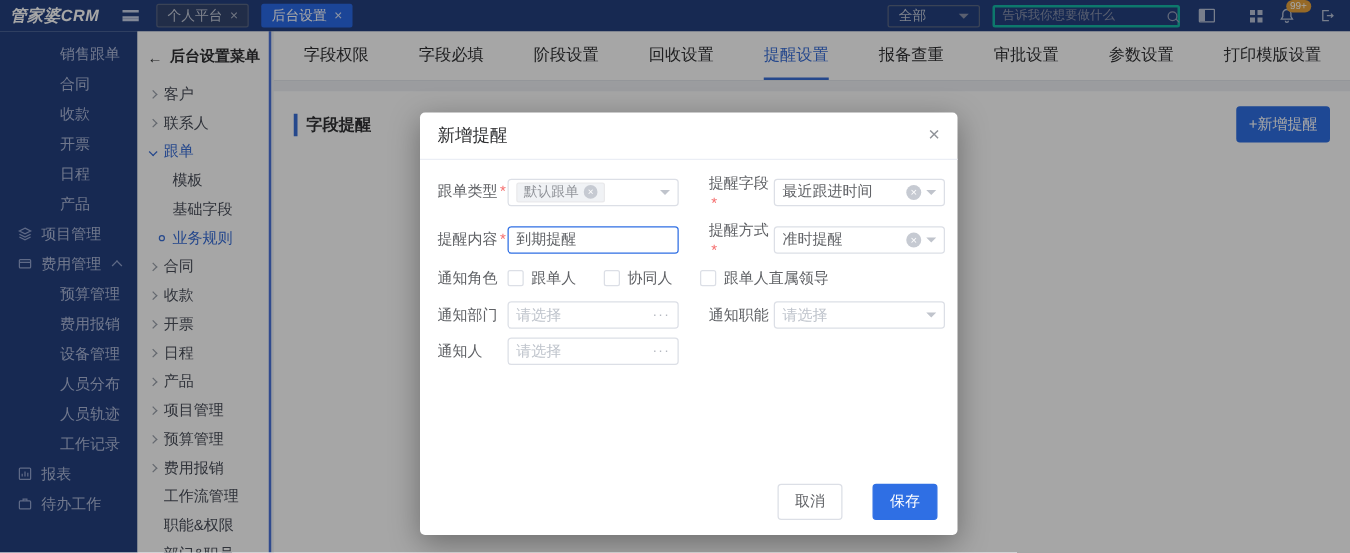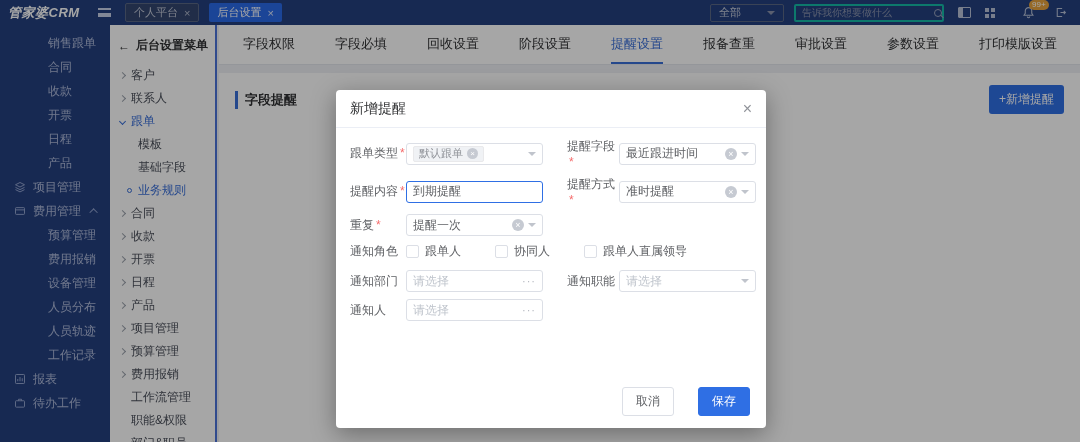--- a/index.html
+++ b/index.html
@@ -16,21 +16,21 @@
   .wtab .x { font-size:11px; opacity:.85; }
   .tb-spacer { flex:1; }
   .scope { height:18px; border:1px solid #5a6785; border-radius:2px; color:#c5cbd9; font-size:11px; display:flex; align-items:center; gap:26px; padding:0 8px; margin-right:10px; cursor:pointer; }
   .caret-dn { width:0; height:0; border-left:4px solid transparent; border-right:4px solid transparent; border-top:4px solid #8a93ad; }
   .searchbox { width:150px; height:18px; border:2px solid #14b8a6; border-radius:2px; display:flex; align-items:center; padding:0 6px; margin-right:14px; }
   .searchbox input { flex:1; background:transparent; border:none; outline:none; font-size:10px; color:#c5cbd9; }
   .searchbox input::placeholder { color:#8a93ad; }
   .mag { width:8px; height:8px; border:1px solid #9aa3bd; border-radius:50%; position:relative; flex:0 0 auto; }
   .mag::after { content:""; position:absolute; width:4px; height:1px; background:#9aa3bd; right:-3px; bottom:-1px; transform:rotate(45deg); }
   .tb-icons { display:flex; align-items:center; gap:18px; padding-right:12px; }
-  .tbi { position:relative; width:14px; height:14px; display:flex; align-items:center; justify-content:flex-start; cursor:pointer; }
+  .tbi { position:relative; width:14px; height:14px; display:flex; align-items:center; justify-content:flex-end; cursor:pointer; }
   .ic-panel { width:13px; height:11px; border:1px solid #b9c2d8; border-radius:1px; position:relative; }
   .ic-panel::after { content:""; position:absolute; left:0; top:0; bottom:0; width:4px; background:#b9c2d8; }
   .ic-grid { width:4px; height:4px; background:#b9c2d8; box-shadow:6px 0 #b9c2d8, 0 6px #b9c2d8, 6px 6px #b9c2d8; margin:-5px 0 0 -5px; }
   .badge { position:absolute; top:-6px; left:7px; background:#e6a23c; color:#fff; font-size:8px; line-height:10px; padding:0 3px; border-radius:6px; white-space:nowrap; }
 
   
   .sidebar { position:absolute; left:0; top:25px; bottom:0; width:110px; background:#24407f; color:#aeb9d9; font-size:12px; padding-top:6px; z-index:1; }
   .sb-item { height:24px; display:flex; align-items:center; cursor:pointer; }
   .sb-item.sub { padding-left:48px; }
   .sb-item.grp { padding-left:14px; gap:7px; }
@@ -79,21 +79,21 @@
   .ctl input { border:none; outline:none; width:100%; font-size:12px; color:#606266; background:transparent; }
   .ctl .ph { color:#bfc4cc; }
   .ctl .grow { flex:1; }
   .clear-ic { width:12px; height:12px; border-radius:50%; background:#c6cad2; color:#fff; font-size:9px; line-height:12px; text-align:center; flex:0 0 auto; }
   .clear-ic::before { content:"×"; }
   .ctl .caret-dn { border-top-color:#c0c4cc; flex:0 0 auto; }
   .dots { color:#b4b8c0; font-size:11px; letter-spacing:1px; flex:0 0 auto; }
   .dots::before { content:"···"; }
   .tagchip { background:#f0f2f5; border:1px solid #e9e9eb; border-radius:2px; color:#909399; font-size:11px; height:16px; display:flex; align-items:center; gap:4px; padding:0 5px; }
   .tagchip .clear-ic { width:11px; height:11px; line-height:11px; font-size:8px; }
-  .cbgroup { display:flex; align-items:center; gap:34px; }
+  .cbgroup { display:flex; align-items:center; gap:22px; }
   .cb { display:flex; align-items:center; gap:6px; font-size:12px; color:#606266; cursor:pointer; }
   .cbx { width:13px; height:13px; border:1px solid #dcdfe6; border-radius:2px; background:#fff; flex:0 0 auto; }
   .m-row.cbrow { margin:6px 0 10px; }
   .m-foot { position:absolute; right:16px; bottom:12px; display:flex; gap:24px; }
   .btn { font-size:12px; border-radius:3px; padding:5px 13px; cursor:pointer; }
   .btn.ghost { background:#fff; border:1px solid #dcdfe6; color:#606266; }
   .btn.primary { background:#2f6fe4; border:1px solid #2f6fe4; color:#fff; }
 </style>
 </head>
 <body>
@@ -277,22 +277,22 @@
   <div class="sn-item noicon">
       <span>部门&amp;职员</span>
     </div>
 
 </div>
 
 <div class="content">
   <div class="ctabs">
     <div class="ctab">字段权限</div>
     <div class="ctab">字段必填</div>
+    <div class="ctab">阶段设置</div>
     <div class="ctab">回收设置</div>
-    <div class="ctab">阶段设置</div>
     <div class="ctab active">提醒设置</div>
     <div class="ctab">报备查重</div>
     <div class="ctab">审批设置</div>
     <div class="ctab">参数设置</div>
     <div class="ctab">打印模版设置</div>
   </div>
   <div class="panel">
     <div class="sec-head">
       <div class="sec-title">字段提醒</div>
       <button class="add-btn">+新增提醒</button>
@@ -343,31 +343,20 @@
         <span class="lbl req">提醒方式</span>
         <div class="ctl">
           <span>准时提醒</span>
           <span class="grow"></span>
           <span class="clear-ic"></span>
           <span class="caret-dn"></span>
         </div>
       </div>
     </div>
 
-    <div class="m-row">
-      <div class="fg left">
-        <span class="lbl req">重复</span>
-        <div class="ctl">
-          <span>提醒一次</span>
-          <span class="grow"></span>
-          <span class="clear-ic"></span>
-          <span class="caret-dn"></span>
-        </div>
-      </div>
-    </div>
 
     <div class="m-row cbrow">
       <span class="lbl" style="width:56px">通知角色</span>
       <div class="cbgroup">
         <label class="cb">
             <span class="cbx"></span>
             <span>跟单人</span>
           </label>
         <label class="cb">
             <span class="cbx"></span>

